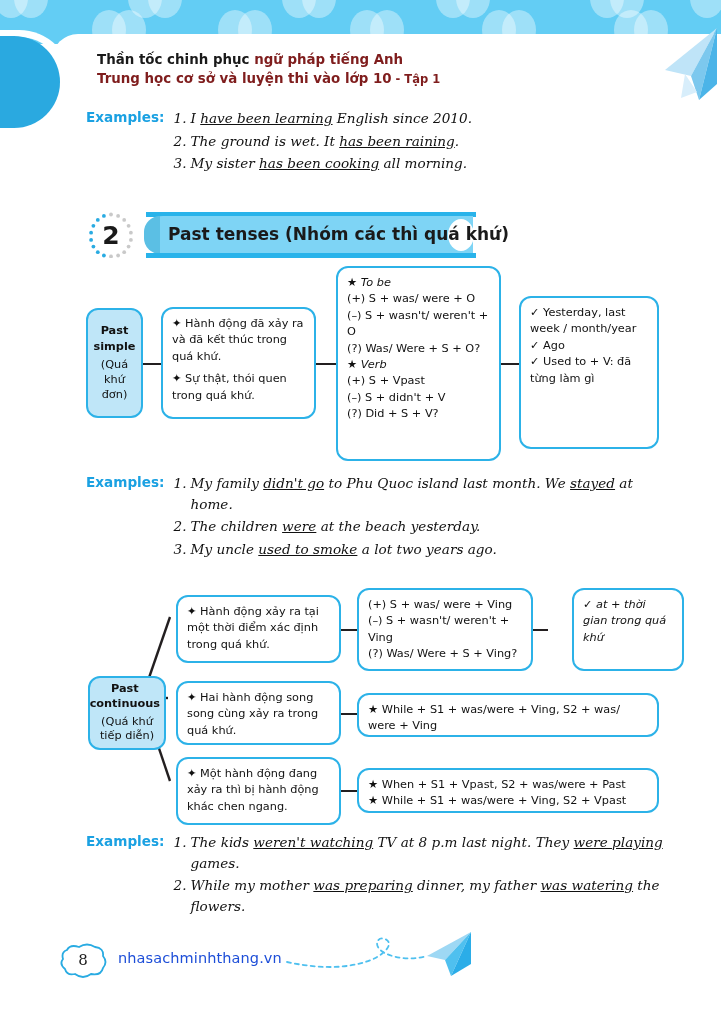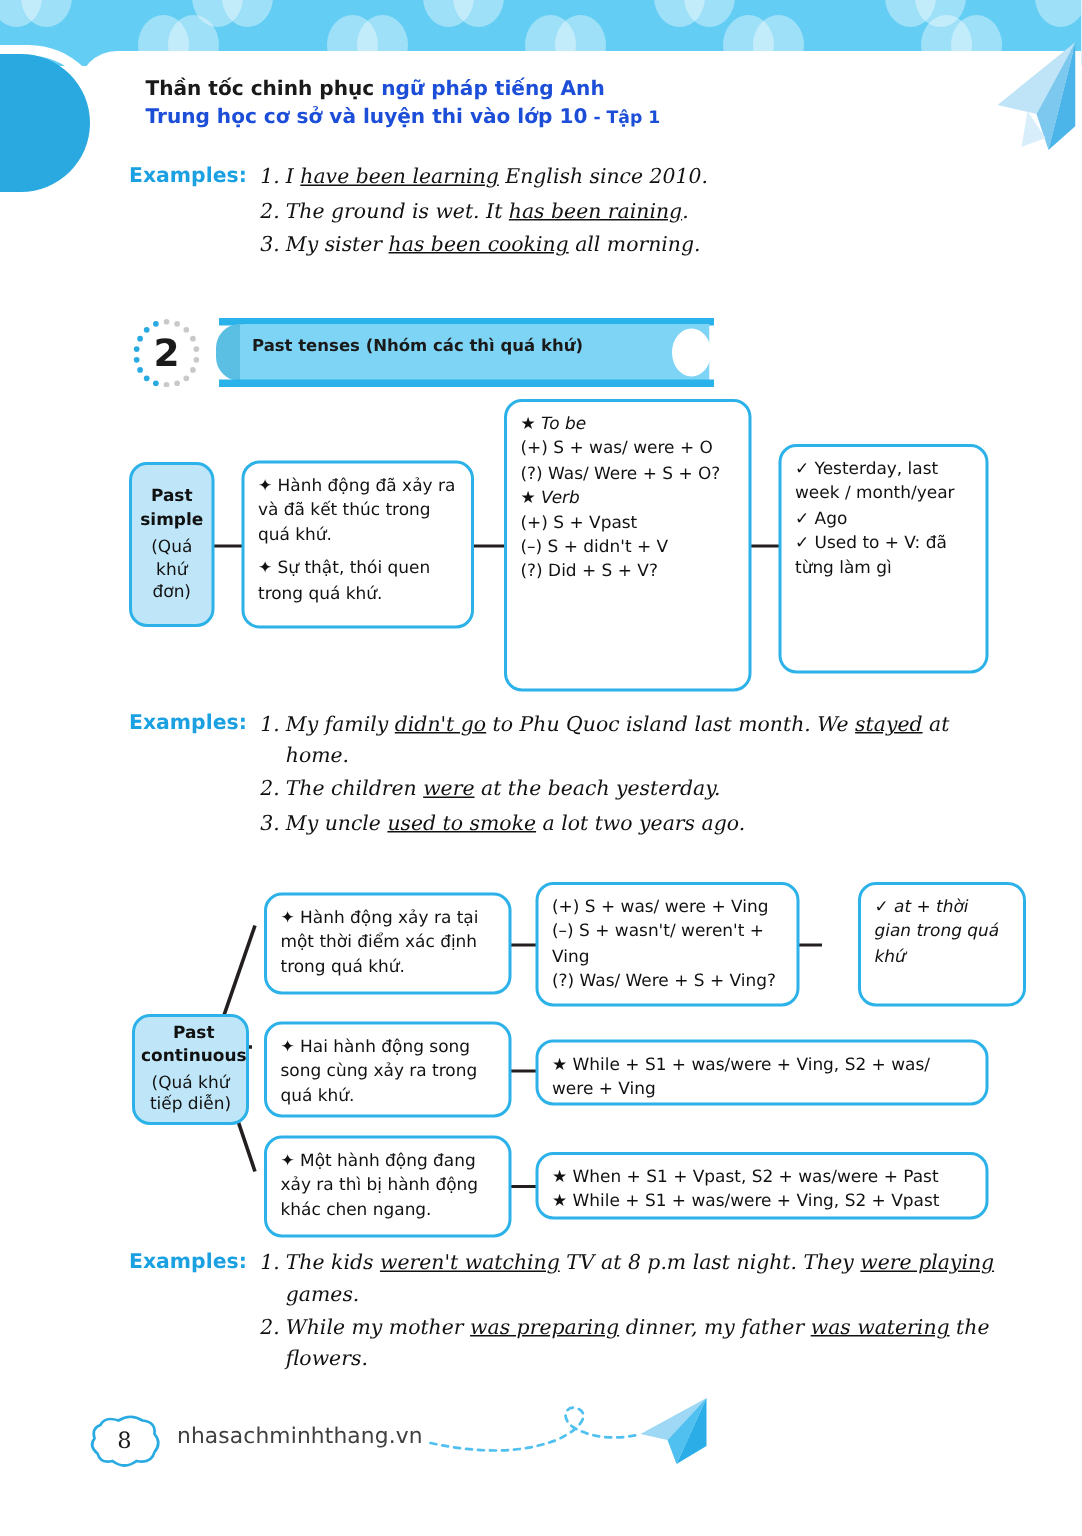--- a/index.html
+++ b/index.html
@@ -55,21 +55,21 @@
 
   
   .book-title {
     position: absolute;
     top: 50px; left: 97px;
     line-height: 1.45;
     white-space: nowrap;
   }
   .bt-line { font-size: 13.4px; font-weight: bold; }
   .bt-dark { color: #1a1a1a; }
-  .bt-blue { color: #1d4ed8; }
+  .bt-blue { color: #7f1d1d; }
   .bt-small { font-size: 11.5px; }
 
   
   .examples {
     position: absolute;
     display: flex;
     align-items: flex-start;
   }
   .ex-label {
     color: #1ba1e2;
@@ -131,21 +131,21 @@
     position: absolute;
     left: 58px;
     width: 330px; height: 5px;
     background: #29b3ea;
   }
   .ribbon-bar.top { top: 0px; }
   .ribbon-bar.bot { top: 41px; }
   .ribbon-label {
     position: absolute;
     left: 80px; top: 12px;
-    font-size: 11px; font-weight: bold; color: #1a1a1a;
+    font-size: 17px; font-weight: bold; color: #1a1a1a;
     white-space: nowrap;
   }
 
   
   .dbox {
     position: absolute;
     border: 2px solid #2cb2e8;
     border-radius: 12px;
     background: #ffffff;
     font-size: 11.3px;
@@ -179,21 +179,21 @@
     left: 57px; top: 938px;
     width: 52px; height: 44px;
     display: flex; align-items: center; justify-content: center;
     font-family: "DejaVu Serif", serif;
     font-size: 15px; color: #1a1a1a;
   }
   .footer-url {
     position: absolute;
     left: 118px; top: 950px;
     font-size: 14.5px;
-    color: #404040;
+    color: #1d4ed8;
     font-family: "DejaVu Sans", sans-serif;
     letter-spacing: 0.1px;
   }
   .footer-doodle { position: absolute; left: 285px; top: 930px; }
 </style>
 </head>
 <body>
 
 <div class="header-band">
   <div class="bubble" style="left:-6px;  top:-22px; width:34px; height:40px;"></div>
@@ -303,20 +303,21 @@
 </div>
 
 <div class="dbox" style="left:161px; top:307px; width:155px; height:112px;">
   <div class="dline">✦ Hành động đã xảy ra và đã kết thúc trong quá khứ.</div>
   <div class="dline" style="margin-top:6px;">✦ Sự thật, thói quen trong quá khứ.</div>
 </div>
 
 <div class="dbox" style="left:336px; top:266px; width:165px; height:195px;">
   <div class="dline it">★ To be</div>
   <div class="dline">(+) S + was/ were + O</div>
+  <div class="dline">(–) S + wasn't/ weren't + O</div>
   <div class="dline">(?) Was/ Were + S + O?</div>
   <div class="dline it">★ Verb</div>
   <div class="dline">(+) S + Vpast</div>
   <div class="dline">(–) S + didn't + V</div>
   <div class="dline">(?) Did + S + V?</div>
 </div>
 
 <div class="dbox" style="left:519px; top:296px; width:140px; height:153px;">
   <div class="dline">✓ Yesterday, last week / month/year</div>
   <div class="dline">✓ Ago</div>
@@ -345,21 +346,21 @@
   <line x1="2" y1="113" x2="30" y2="32" stroke="#231f20" stroke-width="2.4"></line>
   <line x1="2" y1="113" x2="28" y2="113" stroke="#231f20" stroke-width="2.4"></line>
   <line x1="2" y1="113" x2="30" y2="196" stroke="#231f20" stroke-width="2.4"></line>
 </svg>
 
 <div class="connector" style="left:340px; top:629px; width:18px;"></div>
 <div class="connector" style="left:532px; top:629px; width:16px;"></div>
 <div class="connector" style="left:340px; top:713px; width:18px;"></div>
 <div class="connector" style="left:340px; top:790px; width:18px;"></div>
 
-<div class="dbox tint" style="left:88px; top:676px; width:78px; height:74px; display:flex; flex-direction:column; align-items:flex-start; justify-content:center; font-size:11.3px;">
+<div class="dbox tint" style="left:88px; top:676px; width:78px; height:74px; display:flex; flex-direction:column; align-items:flex-end; justify-content:center; font-size:11.3px;">
   <div style="line-height:1.3;">Past continuous</div>
   <div class="sub" style="line-height:1.3; margin-top:3px;">(Quá khứ tiếp diễn)</div>
 </div>
 
 <div class="dbox" style="left:176px; top:595px; width:165px; height:68px;">
   <div class="dline">✦ Hành động xảy ra tại một thời điểm xác định trong quá khứ.</div>
 </div>
 <div class="dbox" style="left:176px; top:681px; width:165px; height:64px;">
   <div class="dline">✦ Hai hành động song song cùng xảy ra trong quá khứ.</div>
 </div>

